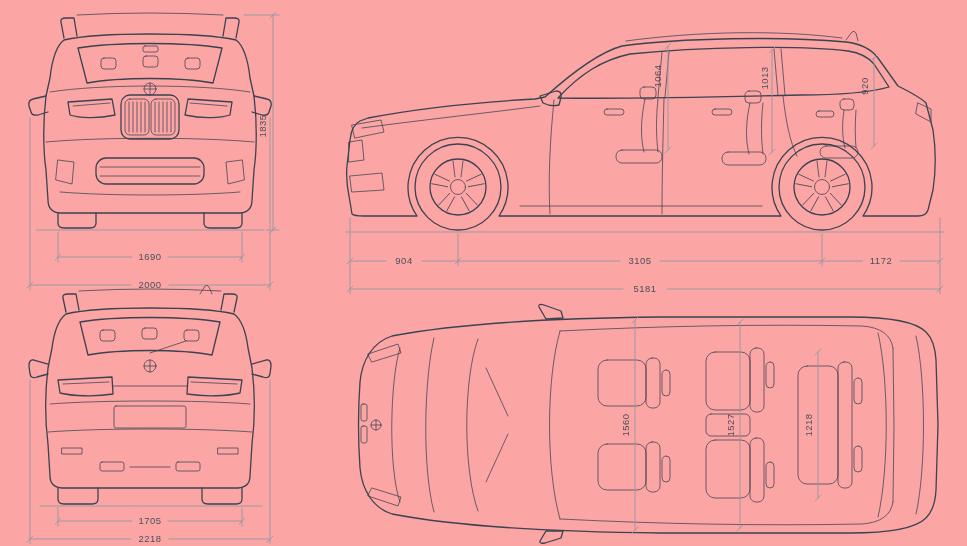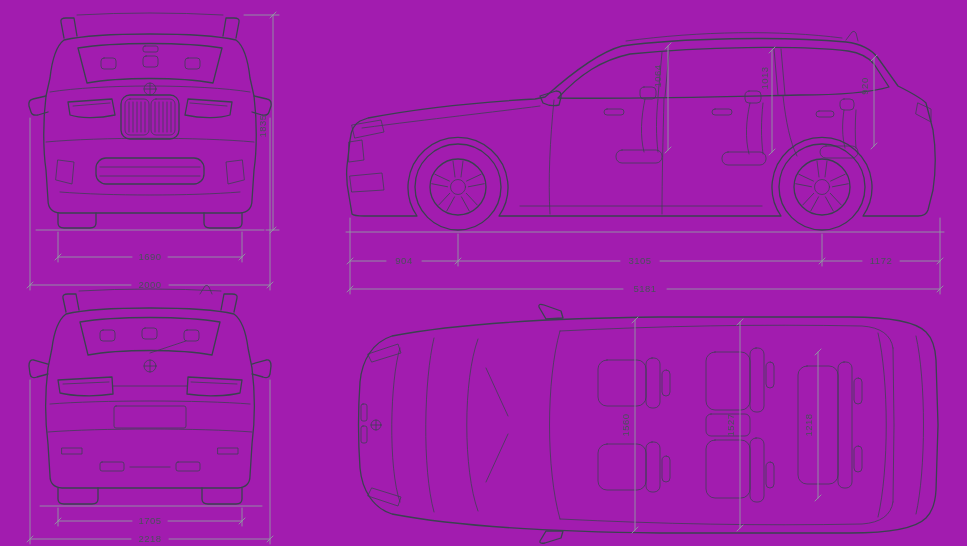--- a/index.html
+++ b/index.html
@@ -1,16 +1,16 @@
 <!DOCTYPE html>
 <html><head>
 <meta charset="utf-8">
 <style>
   html,body{margin:0;padding:0;background:#ffffff;}
-  .canvas{position:relative;width:967px;height:546px;background:#a21caf;overflow:hidden;}
+  .canvas{position:relative;width:967px;height:546px;background:#fca5a5;overflow:hidden;}
   svg{display:block;}
   .car{fill:none;stroke:#3b4250;stroke-width:1.3;stroke-linecap:round;stroke-linejoin:round;}
   .thin{fill:none;stroke:#3b4250;stroke-width:0.75;stroke-linecap:round;stroke-linejoin:round;}
   .dim{fill:none;stroke:#9298a3;stroke-width:0.9;stroke-linecap:round;}
   .dt{font-family:"Liberation Sans", sans-serif;font-size:9.5px;fill:#4a505b;letter-spacing:0.5px;user-select:none;}
 </style>
 </head>
 <body>
 
 <div class="canvas">

